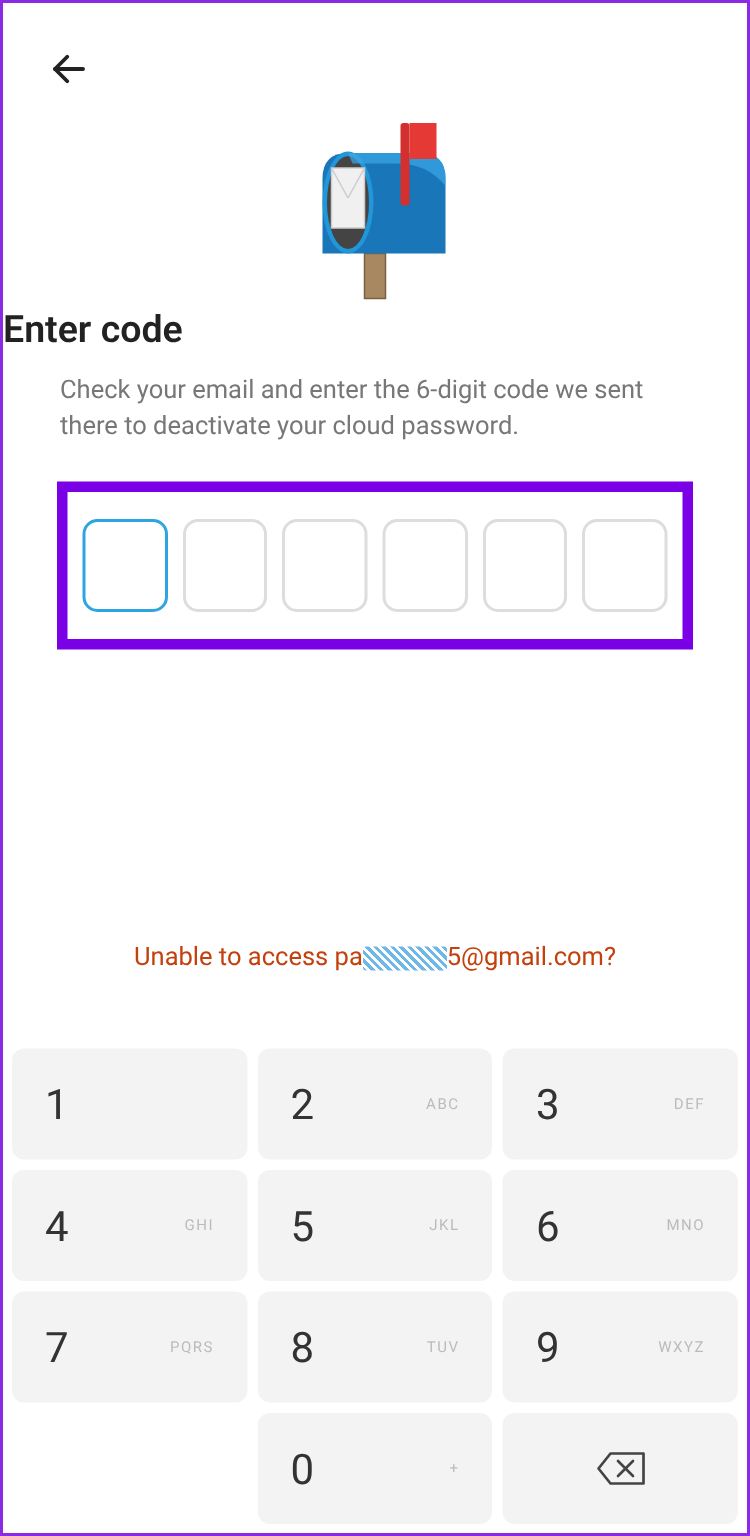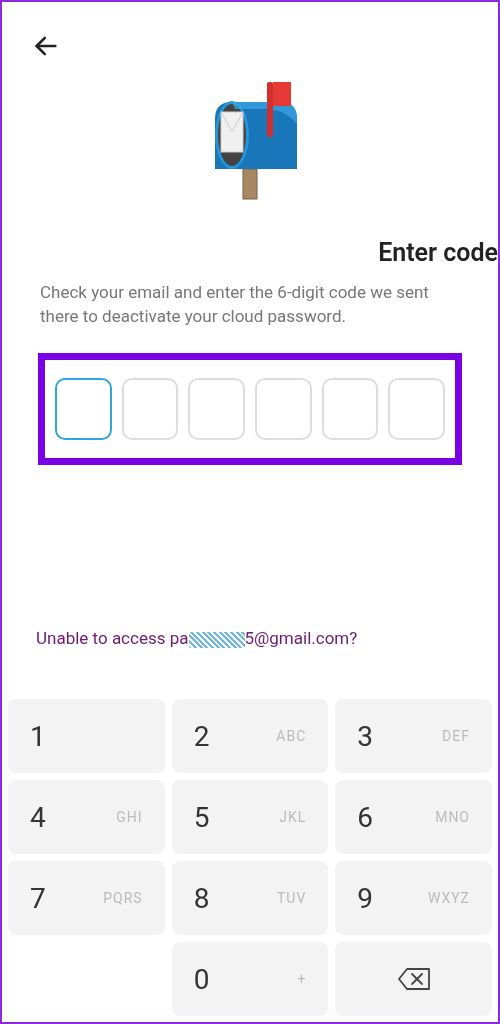--- a/index.html
+++ b/index.html
@@ -24,25 +24,25 @@
     .icon-container {
       display: flex;
       justify-content: center;
       margin-top: 10px;
     }
     .mailbox {
       width: 130px;
       height: 130px;
     }
     .title {
-      text-align: right;
+      text-align: left;
       font-size: 25px;
       font-weight: 600;
       color: #222;
-      margin-top: 34px;
+      margin-top: 2px;
     }
     .subtitle {
       text-align: left;
       font-size: 17px;
       color: #777;
       margin: 14px 38px 0 38px;
       line-height: 1.4;
     }
     .code-wrapper {
       margin: 24px 36px 0 36px;
@@ -60,21 +60,22 @@
       background: #fff;
     }
     .code-box.active {
       border-color: #2ea5e0;
     }
     .email-link {
       position: absolute;
       top: 626px;
       left: 0;
       right: 0;
-      color: #701a75;
+      text-align: center;
+      color: #c2410c;
       font-size: 17px;
       cursor: pointer;
       padding: 0 34px;
     }
     .email-obscured {
       display: inline-block;
       width: 56px;
       height: 16px;
       background: repeating-linear-gradient(45deg, #6db8e8 0, #6db8e8 2px, #fff 2px, #fff 4px);
       vertical-align: middle;
@@ -107,21 +108,21 @@
       padding-left: 0;
     }
     .key .digit {
       font-size: 28px;
       color: #333;
       font-weight: 400;
     }
     .key .letters {
       position: absolute;
       right: 22px;
-      font-size: 14px;
+      font-size: 10px;
       color: #bbb;
       letter-spacing: 1px;
     }
     .key.blank {
       visibility: hidden;
     }
     .backspace-icon {
       width: 34px;
       height: 24px;
       color: #444;

